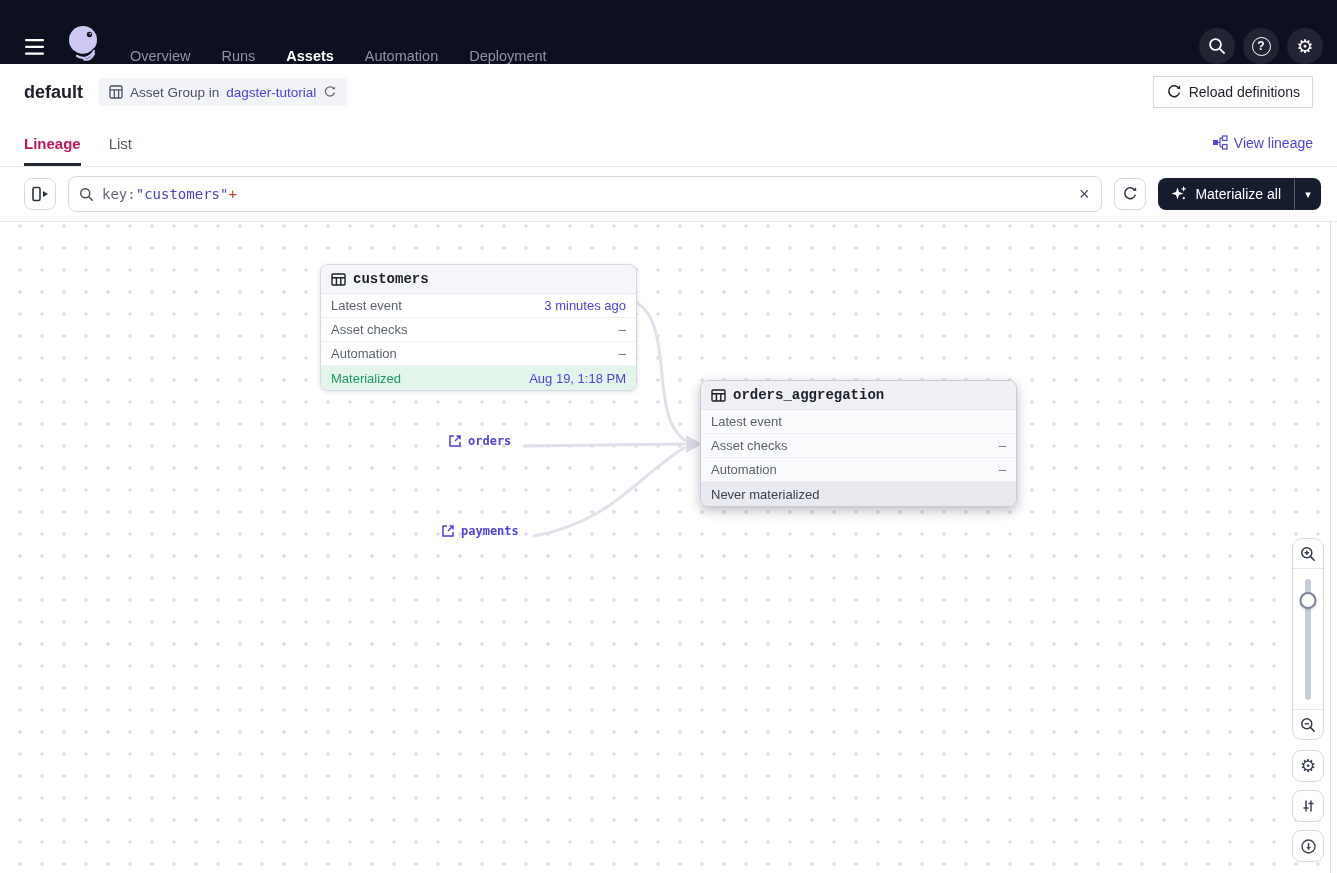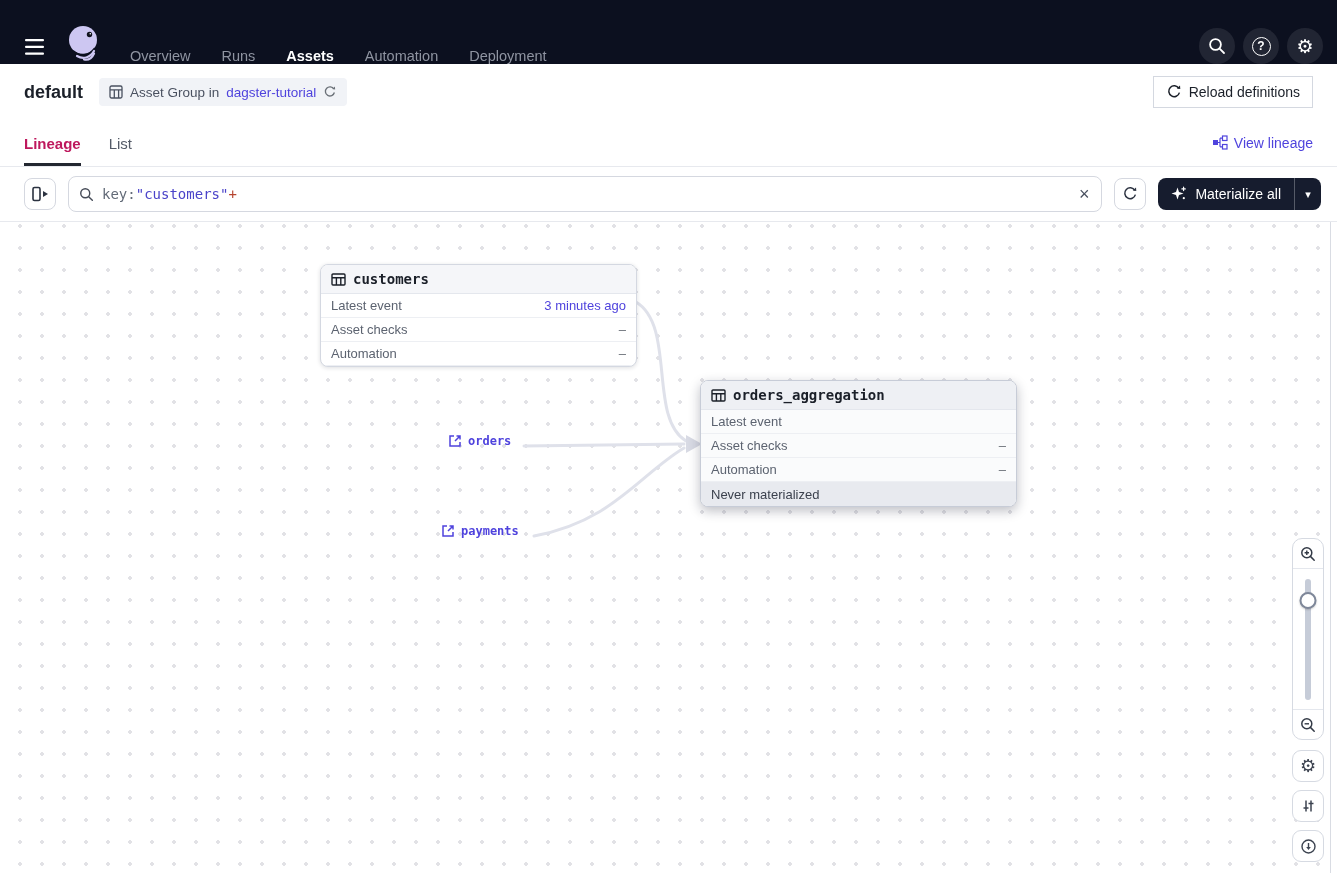--- a/index.html
+++ b/index.html
@@ -66,21 +66,21 @@
            background-image:radial-gradient(circle, #e2e2e6 1.6px, transparent 1.6px);
            background-size:22px 22px; background-position:9px 15px; overflow:hidden; }
   .edge-layer { position:absolute; inset:0; pointer-events:none; }
   .right-strip { position:absolute; top:0; right:0; width:7px; height:100%; background:#fff;
                  border-left:1px solid #d9dce3; }
 
   .asset-node { position:absolute; width:317px; border-radius:8px; background:#fff; overflow:hidden; cursor:pointer; }
   .node-customers { left:320px; top:42px; border:1px solid #d4d8e1; box-shadow:0 1px 4px rgba(20,25,45,.14); }
   .node-agg { left:700px; top:158px; border:1px solid #c7ccd7; box-shadow:0 4px 12px rgba(20,25,45,.28); }
   .node-head { height:29px; display:flex; align-items:center; gap:7px; padding:0 10px;
-               border-bottom:1px solid #e4e7ed; font-size:14px; font-weight:bold; color:#1b2029; }
+               border-bottom:1px solid #e4e7ed; font-size:14px; font-weight:bold; color:#1b2029;font-family:Liberation Mono, monospace; }
   .node-customers .node-head { background:#f5f6f9; }
   .node-agg .node-head { background:#eef0f4; }
   .node-row { height:24px; display:flex; align-items:center; justify-content:space-between; padding:0 10px;
               font-size:13px; color:#5c6370; border-bottom:1px solid #edeff3; }
   .node-agg .node-row { background:#fafbfc; }
   .node-row .val { color:#6a7077; }
   .node-row .val.link { color:#4f43dd; cursor:pointer; }
   .status-row { height:24px; display:flex; align-items:center; justify-content:space-between; padding:0 10px; font-size:13px; }
   .status-materialized { background:#e3f4ea; color:#1f9d63; }
   .status-materialized .val { color:#4f43dd; }
@@ -258,20 +258,24 @@
       <span class="val link">3 minutes ago</span>
     </div>
     <div class="node-row">
       <span>Asset checks</span>
       <span class="val">–</span>
     </div>
     <div class="node-row">
       <span>Automation</span>
       <span class="val">–</span>
     </div>
+    <div class="status-row status-materialized">
+      <span>Materialized</span>
+      <span class="val">Aug 19, 1:18 PM</span>
+    </div>
   </div>
 
   <div class="asset-node node-agg">
     <div class="node-head mono">
       <svg width="15" height="15" viewBox="0 0 15 15">
           <rect x="1" y="2" width="13" height="11" rx="1" stroke="#1b2029" stroke-width="1.4" fill="none"></rect>
           <path d="M1 5.8h13M5.4 5.8V13M9.8 5.8V13" stroke="#1b2029" stroke-width="1.4"></path>
         </svg>
       <span>orders_aggregation</span>
     </div>

